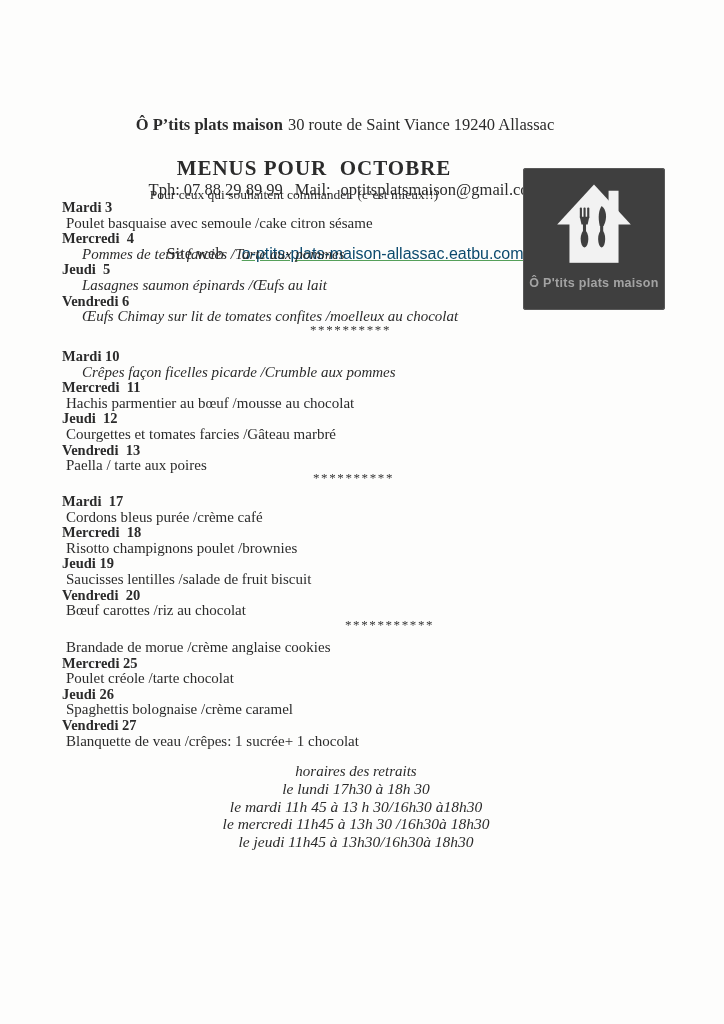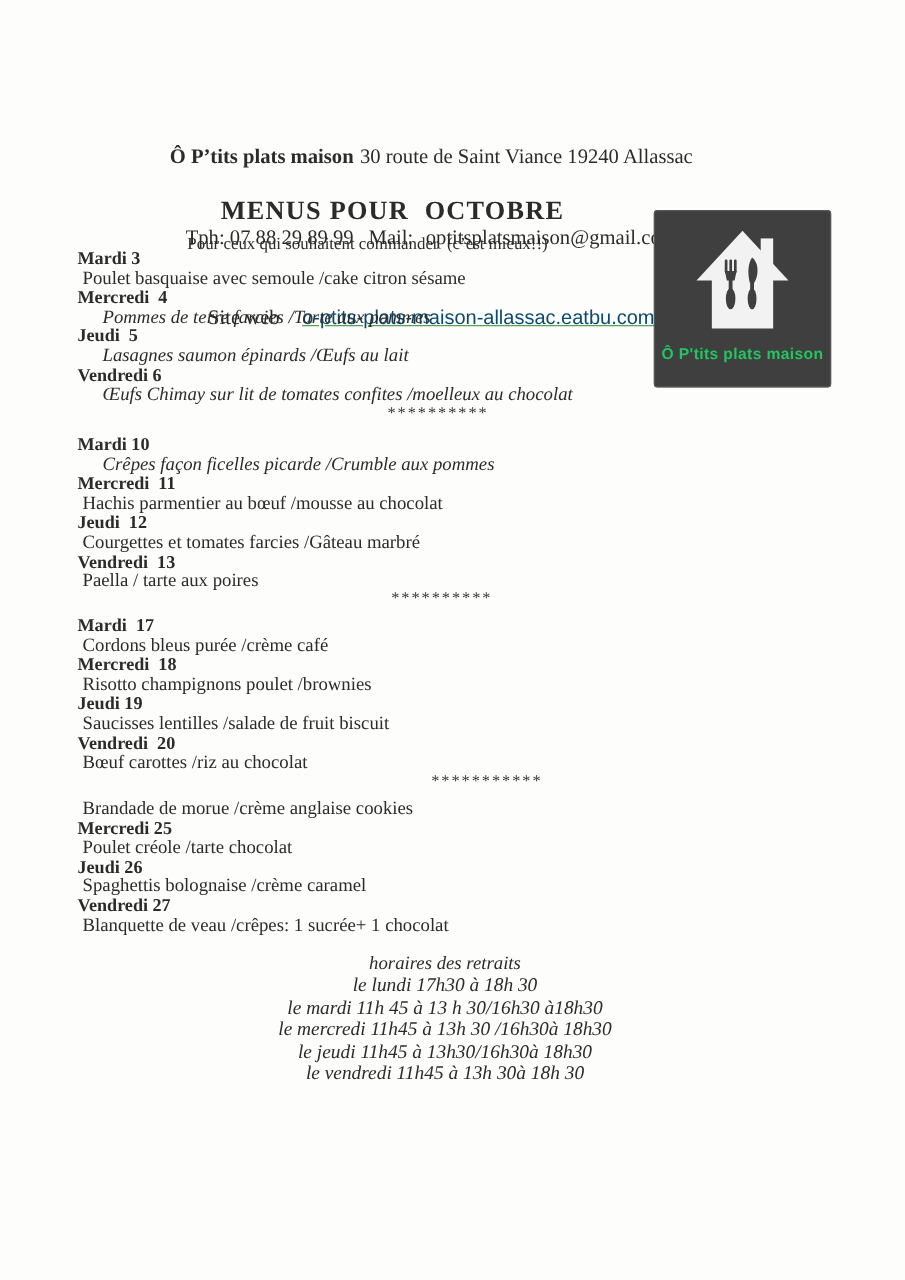--- a/index.html
+++ b/index.html
@@ -67,21 +67,21 @@
     border-radius: 3px;
     box-shadow: 0 0 0 1px #585858 inset;
     display: flex;
     flex-direction: column;
     align-items: center;
     justify-content: flex-start;
   }
   .logo svg { display: block; margin-top: 10px; }
   .logo-label {
     margin-top: 2px;
-    color: #22c55e;
+    color: #a3a3a3;
     font-family: "Liberation Sans", "DejaVu Sans", sans-serif;
     font-size: 12.5px;
     font-weight: 600;
     letter-spacing: 0.3px;
     white-space: pre;
   }
 
   
   .section {
     position: absolute;
@@ -223,16 +223,15 @@
     <div class="entry-day">Vendredi 27</div>
     <div class="entry-dish">Blanquette de veau /crêpes: 1 sucrée+ 1 chocolat</div>
   </div>
 
   <div class="hours">
     <div class="hours-title">horaires des retraits</div>
     <div class="hours-line">le lundi 17h30 à 18h 30</div>
     <div class="hours-line">le mardi 11h 45 à 13 h 30/16h30 à18h30</div>
     <div class="hours-line">le mercredi 11h45 à 13h 30 /16h30à 18h30</div>
     <div class="hours-line">le jeudi 11h45 à 13h30/16h30à 18h30</div>
-    <div class="hours-line">le vendredi 11h45 à 13h 30à 18h 30</div>
   </div>
 
 </div>
 
 </body></html>

